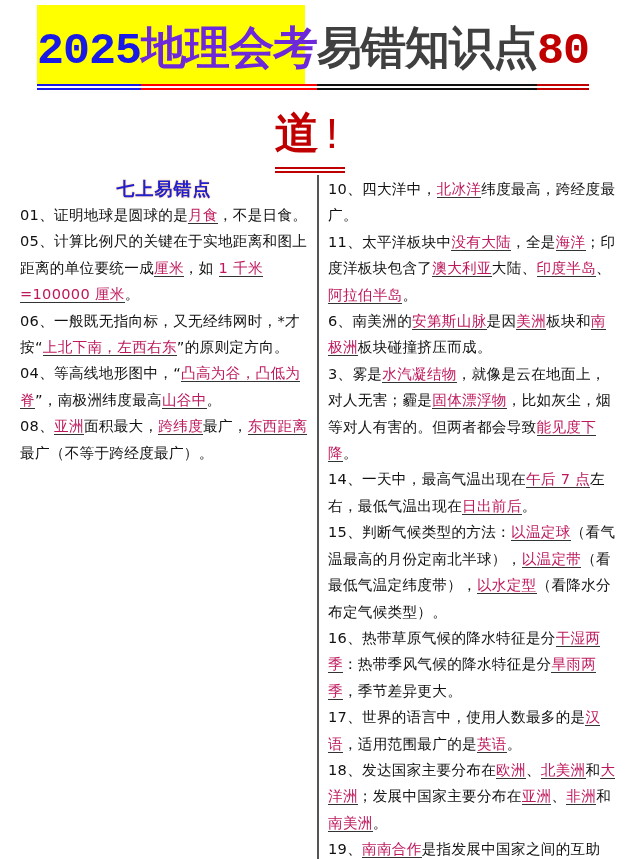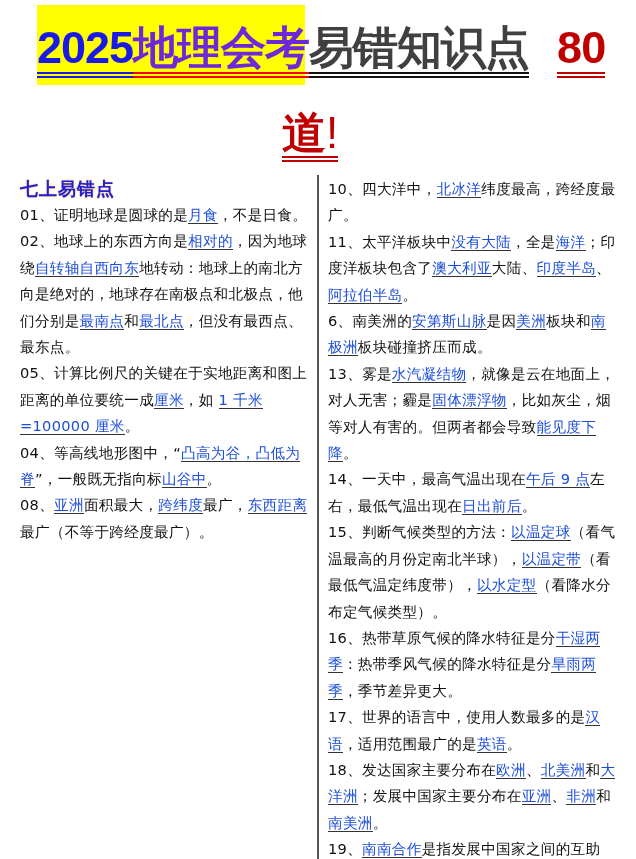--- a/index.html
+++ b/index.html
@@ -1,71 +1,71 @@
 <!DOCTYPE html>
 <html><head>
 <meta charset="utf-8">
 <style>
   html, body { margin:0; padding:0; background:#ffffff; }
   body { width:636px; height:859px; position:relative; overflow:hidden;
          font-family:"DejaVu Sans","Liberation Sans",sans-serif; color:#111; }
   .title-hl { position:absolute; left:37px; top:5px; width:268px; height:80px; background:#ffff00; }
   .title-row { position:absolute; left:37px; top:22px; white-space:nowrap; font-weight:bold;
                font-family:"Liberation Sans","DejaVu Sans",sans-serif; font-size:45px; line-height:52px; letter-spacing:-1px; }
-  .seg { display:inline-block; position:relative; padding-bottom:4px; }
+  .seg { display:inline-block; position:relative; padding-bottom:12px;font-family:Liberation Mono, monospace; }
   .seg::after { content:""; position:absolute; left:0; right:0; bottom:0; height:6px;
                 border-top:2px solid var(--uc); border-bottom:2px solid var(--uc); box-sizing:border-box; }
   .seg.year { color:#1a1ae6; --uc:#1a1ae6; }
   .seg.subj { color:#6d28d9; --uc:#ff0000; }
   .seg.err  { color:#404040; --uc:#111; }
-  .seg.num  { color:#c00000;margin-left:28px; --uc:#c00000; }
+  .seg.num  { color:#c00000; --uc:#c00000; }
   .title-line2 { position:absolute; left:0; width:620px; top:108px; text-align:center;
                  font-weight:bold; font-size:44px; line-height:50px; color:#c00000;
                  font-family:"Liberation Sans","DejaVu Sans",sans-serif; }
   .title-line2 .seg { --uc:#c00000; }
   .divider { position:absolute; left:317px; top:175px; width:2px; height:684px; background:#555; }
   .col { position:absolute; top:176px; font-size:14.6px; line-height:26.4px; letter-spacing:0.3px; }
   .col.left { left:20px; width:288px; }
   .col.right { left:328px; width:290px; }
-  .sec-head { text-align:left; color:#2020d0; font-weight:bold; font-size:18px; line-height:26px;
+  .sec-head { text-align:center; color:#2020d0; font-weight:bold; font-size:18px; line-height:26px;
               font-family:"DejaVu Serif","Liberation Serif",serif; letter-spacing:1px;
               text-shadow:0 0 2px #f5b66a; }
   .item { margin:0; }
-  .hl { color:#1d4ed8; border-bottom:1px solid #333; }
+  .hl { color:#be185d; border-bottom:1px solid #333; }
 </style>
 </head>
 <body>
 
 <div class="title-hl"></div>
 <div class="title-row">
   <span class="seg year">2025 </span><span class="seg subj">地理会考</span><span class="seg err">易错知识点 </span><span class="seg num">80</span>
 </div>
 <div class="title-line2">
   <span class="seg"><span>道</span><span style="font-weight:normal">!</span></span>
 </div>
 
 <div class="divider"></div>
 
 <div class="col left">
   <div class="sec-head">七上易错点</div>
   <div id="left-items">
       <p class="item"><span>01、证明地球是圆球的是</span><span class="hl">月食</span><span>，不是日食。</span></p>
-      <p class="item"><span>02、地球上的东西方向是</span><span class="hl">相对的</span><span>，因为地球绕</span><span class="hl">自转轴自西向东</span><span>地转动：地球上的南北方向是绝对的，地球存在南极点和北极点，他们分别是</span><span class="hl">最南点</span><span>和</span><span class="hl">最北点</span><span>，但没有最西点、最东点。</span></p>
       <p class="item"><span>05、计算比例尺的关键在于实地距离和图上距离的单位要统一成</span><span class="hl">厘米</span><span>，如 </span><span class="hl">1 千米=100000 厘米</span><span>。</span></p>
-      <p class="item"><span>04、等高线地形图中，“</span><span class="hl">凸高为谷，凸低为脊</span><span>”，一般既无指向标</span><span class="hl">山谷中</span><span>。</span></p>
+      <p class="item"><span>06、一般既无指向标，又无经纬网时，*才按“</span><span class="hl">上北下南，左西右东</span><span>”的原则定方向。</span></p>
+      <p class="item"><span>04、等高线地形图中，“</span><span class="hl">凸高为谷，凸低为脊</span><span>”，南极洲纬度最高</span><span class="hl">山谷中</span><span>。</span></p>
       <p class="item"><span>08、</span><span class="hl">亚洲</span><span>面积最大，</span><span class="hl">跨纬度</span><span>最广，</span><span class="hl">东西距离</span><span>最广（不等于跨经度最广）。</span></p>
     </div>
 </div>
 
 <div class="col right">
   <div id="right-items">
       <p class="item"><span>10、四大洋中，</span><span class="hl">北冰洋</span><span>纬度最高，跨经度最广。</span></p>
       <p class="item"><span>11、太平洋板块中</span><span class="hl">没有大陆</span><span>，全是</span><span class="hl">海洋</span><span>；印度洋板块包含了</span><span class="hl">澳大利亚</span><span>大陆、</span><span class="hl">印度半岛</span><span>、</span><span class="hl">阿拉伯半岛</span><span>。</span></p>
       <p class="item"><span>6、南美洲的</span><span class="hl">安第斯山脉</span><span>是因</span><span class="hl">美洲</span><span>板块和</span><span class="hl">南极洲</span><span>板块碰撞挤压而成。</span></p>
-      <p class="item"><span>13、雾是</span><span class="hl">水汽凝结物</span><span>，就像是云在地面上，对人无害；霾是</span><span class="hl">固体漂浮物</span><span>，比如灰尘，烟等对人有害的。但两者都会导致</span><span class="hl">能见度下降</span><span>。</span></p>
-      <p class="item"><span>14、一天中，最高气温出现在</span><span class="hl">午后 9 点</span><span>左右，最低气温出现在</span><span class="hl">日出前后</span><span>。</span></p>
+      <p class="item"><span>3、雾是</span><span class="hl">水汽凝结物</span><span>，就像是云在地面上，对人无害；霾是</span><span class="hl">固体漂浮物</span><span>，比如灰尘，烟等对人有害的。但两者都会导致</span><span class="hl">能见度下降</span><span>。</span></p>
+      <p class="item"><span>14、一天中，最高气温出现在</span><span class="hl">午后 7 点</span><span>左右，最低气温出现在</span><span class="hl">日出前后</span><span>。</span></p>
       <p class="item"><span>15、判断气候类型的方法：</span><span class="hl">以温定球</span><span>（看气温最高的月份定南北半球），</span><span class="hl">以温定带</span><span>（看最低气温定纬度带），</span><span class="hl">以水定型</span><span>（看降水分布定气候类型）。</span></p>
       <p class="item"><span>16、热带草原气候的降水特征是分</span><span class="hl">干湿两季</span><span>：热带季风气候的降水特征是分</span><span class="hl">旱雨两季</span><span>，季节差异更大。</span></p>
       <p class="item"><span>17、世界的语言中，使用人数最多的是</span><span class="hl">汉语</span><span>，适用范围最广的是</span><span class="hl">英语</span><span>。</span></p>
       <p class="item"><span>18、发达国家主要分布在</span><span class="hl">欧洲</span><span>、</span><span class="hl">北美洲</span><span>和</span><span class="hl">大洋洲</span><span>；发展中国家主要分布在</span><span class="hl">亚洲</span><span>、</span><span class="hl">非洲</span><span>和</span><span class="hl">南美洲</span><span>。</span></p>
       <p class="item"><span>19、</span><span class="hl">南南合作</span><span>是指发展中国家之间的互助</span></p>
     </div>
 </div>
 
 </body></html>

